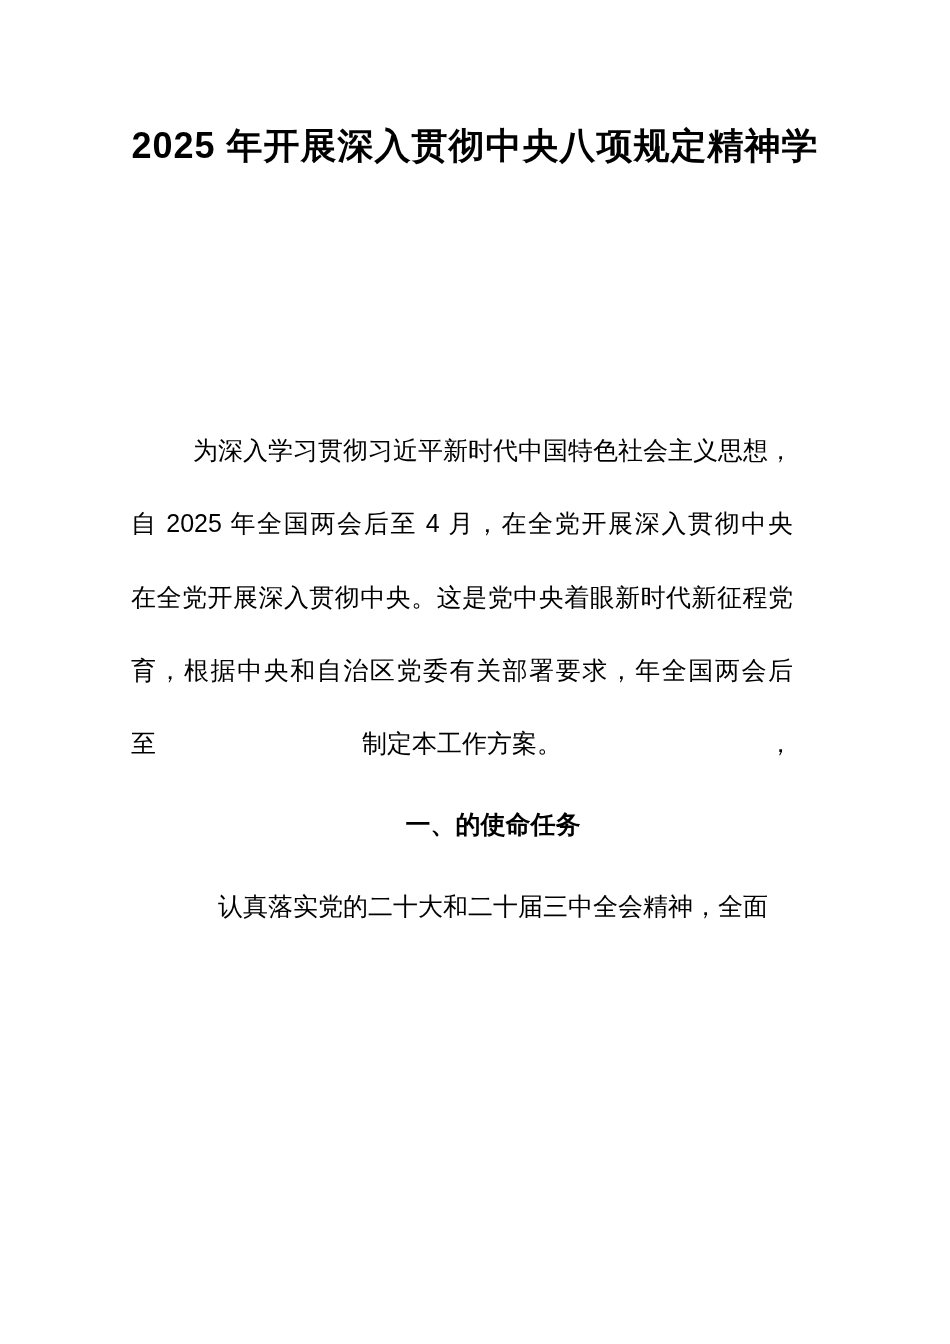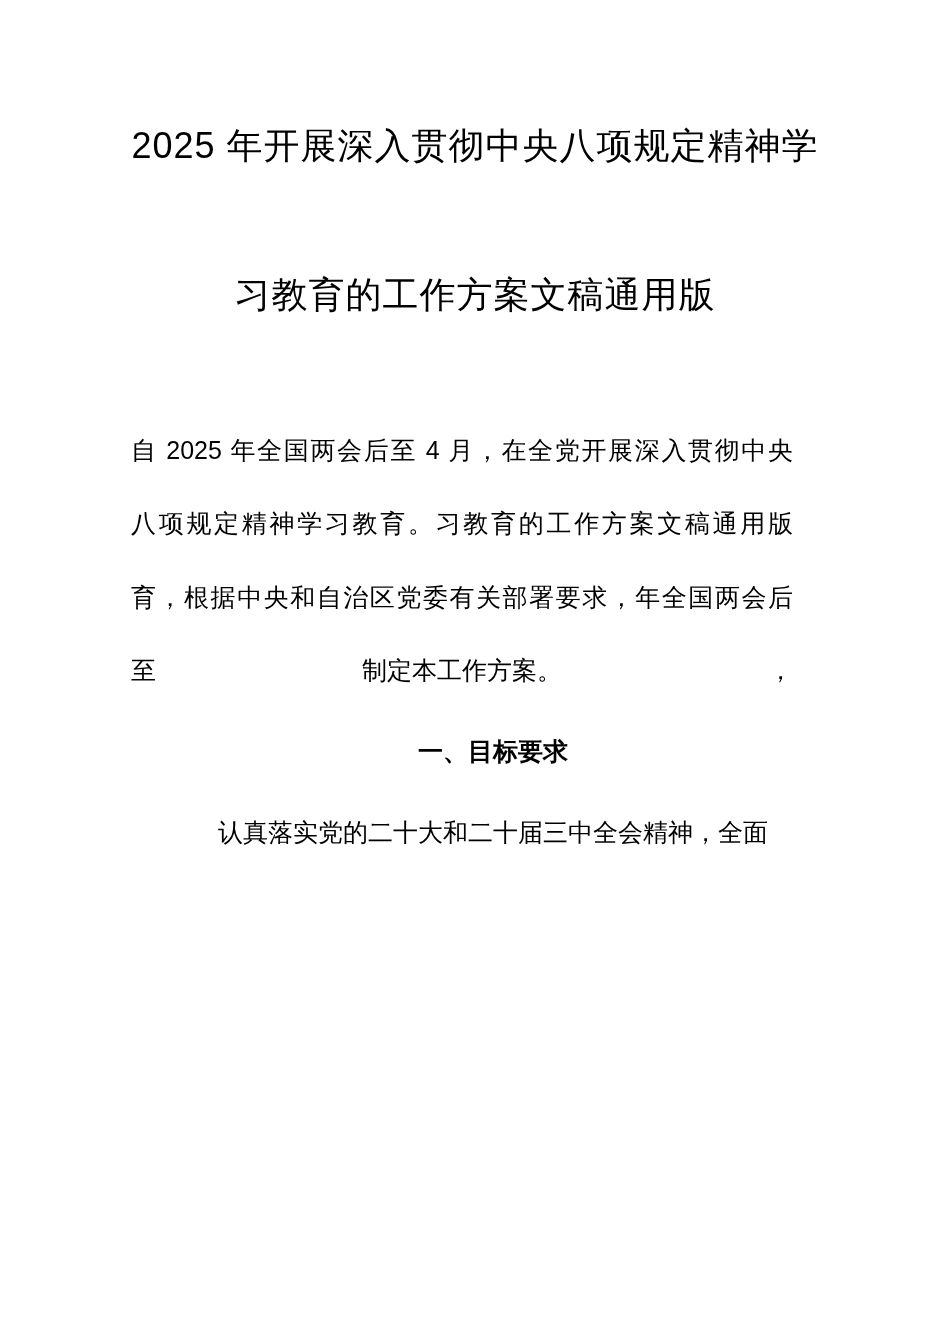--- a/index.html
+++ b/index.html
@@ -14,21 +14,21 @@
     background: #ffffff;
     color: #000000;
     font-family: "Liberation Sans", sans-serif;
     overflow: hidden;
   }
   .title-line {
     position: absolute;
     left: 0;
     width: 950px;
     text-align: center;
-    font-weight: 400;
+    font-weight: 700;
     font-size: 36px;
     line-height: 44px;
     letter-spacing: 1px;
     white-space: nowrap;
   }
   .title-line-1 { top: 124px; }
   .title-line-2 { top: 273px; }
 
   .body-block {
     position: absolute;
@@ -53,24 +53,24 @@
   }
   .after-heading { margin-top: 8px; }
 </style>
 </head>
 <body>
 
 <div class="page">
 
   <div class="title-line title-line-1">2025 年开展深入贯彻中央八项规定精神学</div>
 
-  <div class="title-line title-line-2">习教育的工作方案文稿通用版</div>
 
   <div class="body-block">
+    <div class="line fill indent">为深入学习贯彻习近平新时代中国特色社会主义思想，</div>
     <div class="line fill">自 2025 年全国两会后至 4 月，在全党开展深入贯彻中央</div>
-    <div class="line fill">八项规定精神学习教育。习教育的工作方案文稿通用版</div>
+    <div class="line fill">在全党开展深入贯彻中央。这是党中央着眼新时代新征程党</div>
     <div class="line fill">育，根据中央和自治区党委有关部署要求，年全国两会后至，</div>
     <div class="line">制定本工作方案。</div>
-    <div class="line heading indent">一、目标要求</div>
+    <div class="line heading indent">一、的使命任务</div>
     <div class="line indent after-heading">认真落实党的二十大和二十届三中全会精神，全面</div>
   </div>
 
 </div>
 
 </body></html>

